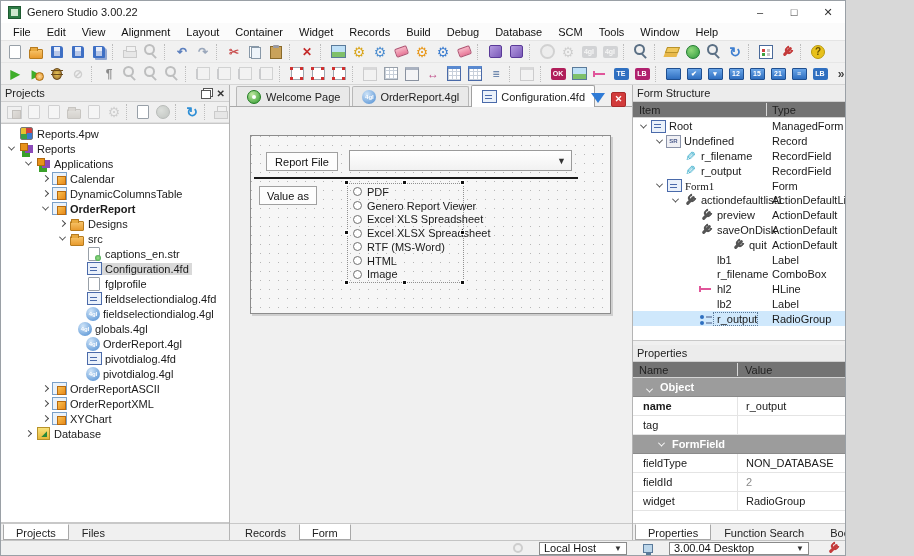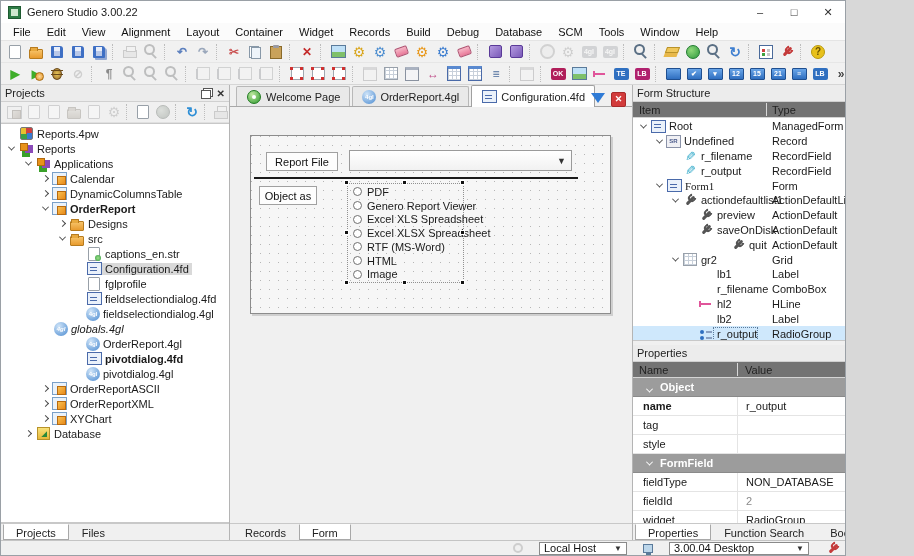--- a/index.html
+++ b/index.html
@@ -565,35 +565,35 @@
           <span class="ic ic-formfile"></span>
           <span class="lbl">fieldselectiondialog.4fd</span>
         </div>
         <div class="trow" style="padding-left: 72px;">
           <span class="cvslot">
             <span class="cv n"></span>
           </span>
           <span class="ic ic-gl4">4gl</span>
           <span class="lbl">fieldselectiondialog.4gl</span>
         </div>
-        <div class="trow" style="padding-left: 40px; font-style: italic;">
+        <div class="trow" style="padding-left: 64px;">
           <span class="cvslot">
             <span class="cv n"></span>
           </span>
           <span class="ic ic-gl4">4gl</span>
           <span class="lbl">globals.4gl</span>
         </div>
         <div class="trow" style="padding-left: 72px;">
           <span class="cvslot">
             <span class="cv n"></span>
           </span>
           <span class="ic ic-gl4">4gl</span>
           <span class="lbl">OrderReport.4gl</span>
         </div>
-        <div class="trow" style="padding-left: 72px; font-weight: bold;">
+        <div class="trow" style="padding-left: 72px;">
           <span class="cvslot">
             <span class="cv n"></span>
           </span>
           <span class="ic ic-formfile"></span>
           <span class="lbl">pivotdialog.4fd</span>
         </div>
         <div class="trow" style="padding-left: 72px;">
           <span class="cvslot">
             <span class="cv n"></span>
           </span>
@@ -660,21 +660,21 @@
       <div id="page">
         <div class="fldbox" style="left:15px;top:16px;width:72px;height:19px">
           <span>Report File</span>
         </div>
         <div id="combo">
           <span></span>
           <span class="arr">▼</span>
         </div>
         <div id="hline"></div>
         <div class="fldbox" style="left:8px;top:50px;width:58px;height:19px">
-          <span>Object as</span>
+          <span>Value as</span>
         </div>
         <div id="rgroup">
             <div class="ropt">
               <span class="rdot"></span>
               <span>PDF</span>
             </div>
             <div class="ropt">
               <span class="rdot"></span>
               <span>Genero Report Viewer</span>
             </div>
@@ -811,30 +811,20 @@
           <span class="item" style="padding-left: 84px;">
             <span class="cvslot">
               <span class="cv n"></span>
             </span>
             <span class="ic ic-wrench"></span>
             <span class="lbl" style="padding-left: 3px;">quit</span>
           </span>
           <span class="typ">ActionDefault</span>
         </div>
         <div class="fsrow">
-          <span class="item" style="padding-left: 36px;">
-            <span class="cvslot">
-              <span class="cv d"></span>
-            </span>
-            <span class="ic ic-gridic"></span>
-            <span class="lbl" style="padding-left: 3px;">gr2</span>
-          </span>
-          <span class="typ">Grid</span>
-        </div>
-        <div class="fsrow">
           <span class="item" style="padding-left: 52px;">
             <span class="cvslot">
               <span class="cv n"></span>
             </span>
             <span class="ic ic-labelbadge"></span>
             <span class="lbl" style="padding-left: 3px;">lb1</span>
           </span>
           <span class="typ">Label</span>
         </div>
         <div class="fsrow">
@@ -900,28 +890,22 @@
           <span class="pv">
             <span>r_output</span>
           </span>
         </div>
         <div class="prow">
           <span class="pn">tag</span>
           <span class="pv">
             <span></span>
           </span>
         </div>
-        <div class="prow">
-          <span class="pn">style</span>
-          <span class="pv">
-            <span></span>
-          </span>
-        </div>
         <div class="prow sec">
-          <span class="pn" style="display: flex; align-items: center; gap: 4px;"><span class="cvslot">
+          <span class="pn" style="display: flex; align-items: center; gap: 4px; justify-content: center;"><span class="cvslot">
               <span class="cv d"></span>
             </span> FormField</span>
         </div>
         <div class="prow">
           <span class="pn">fieldType</span>
           <span class="pv">
             <span>NON_DATABASE</span>
           </span>
         </div>
         <div class="prow">

